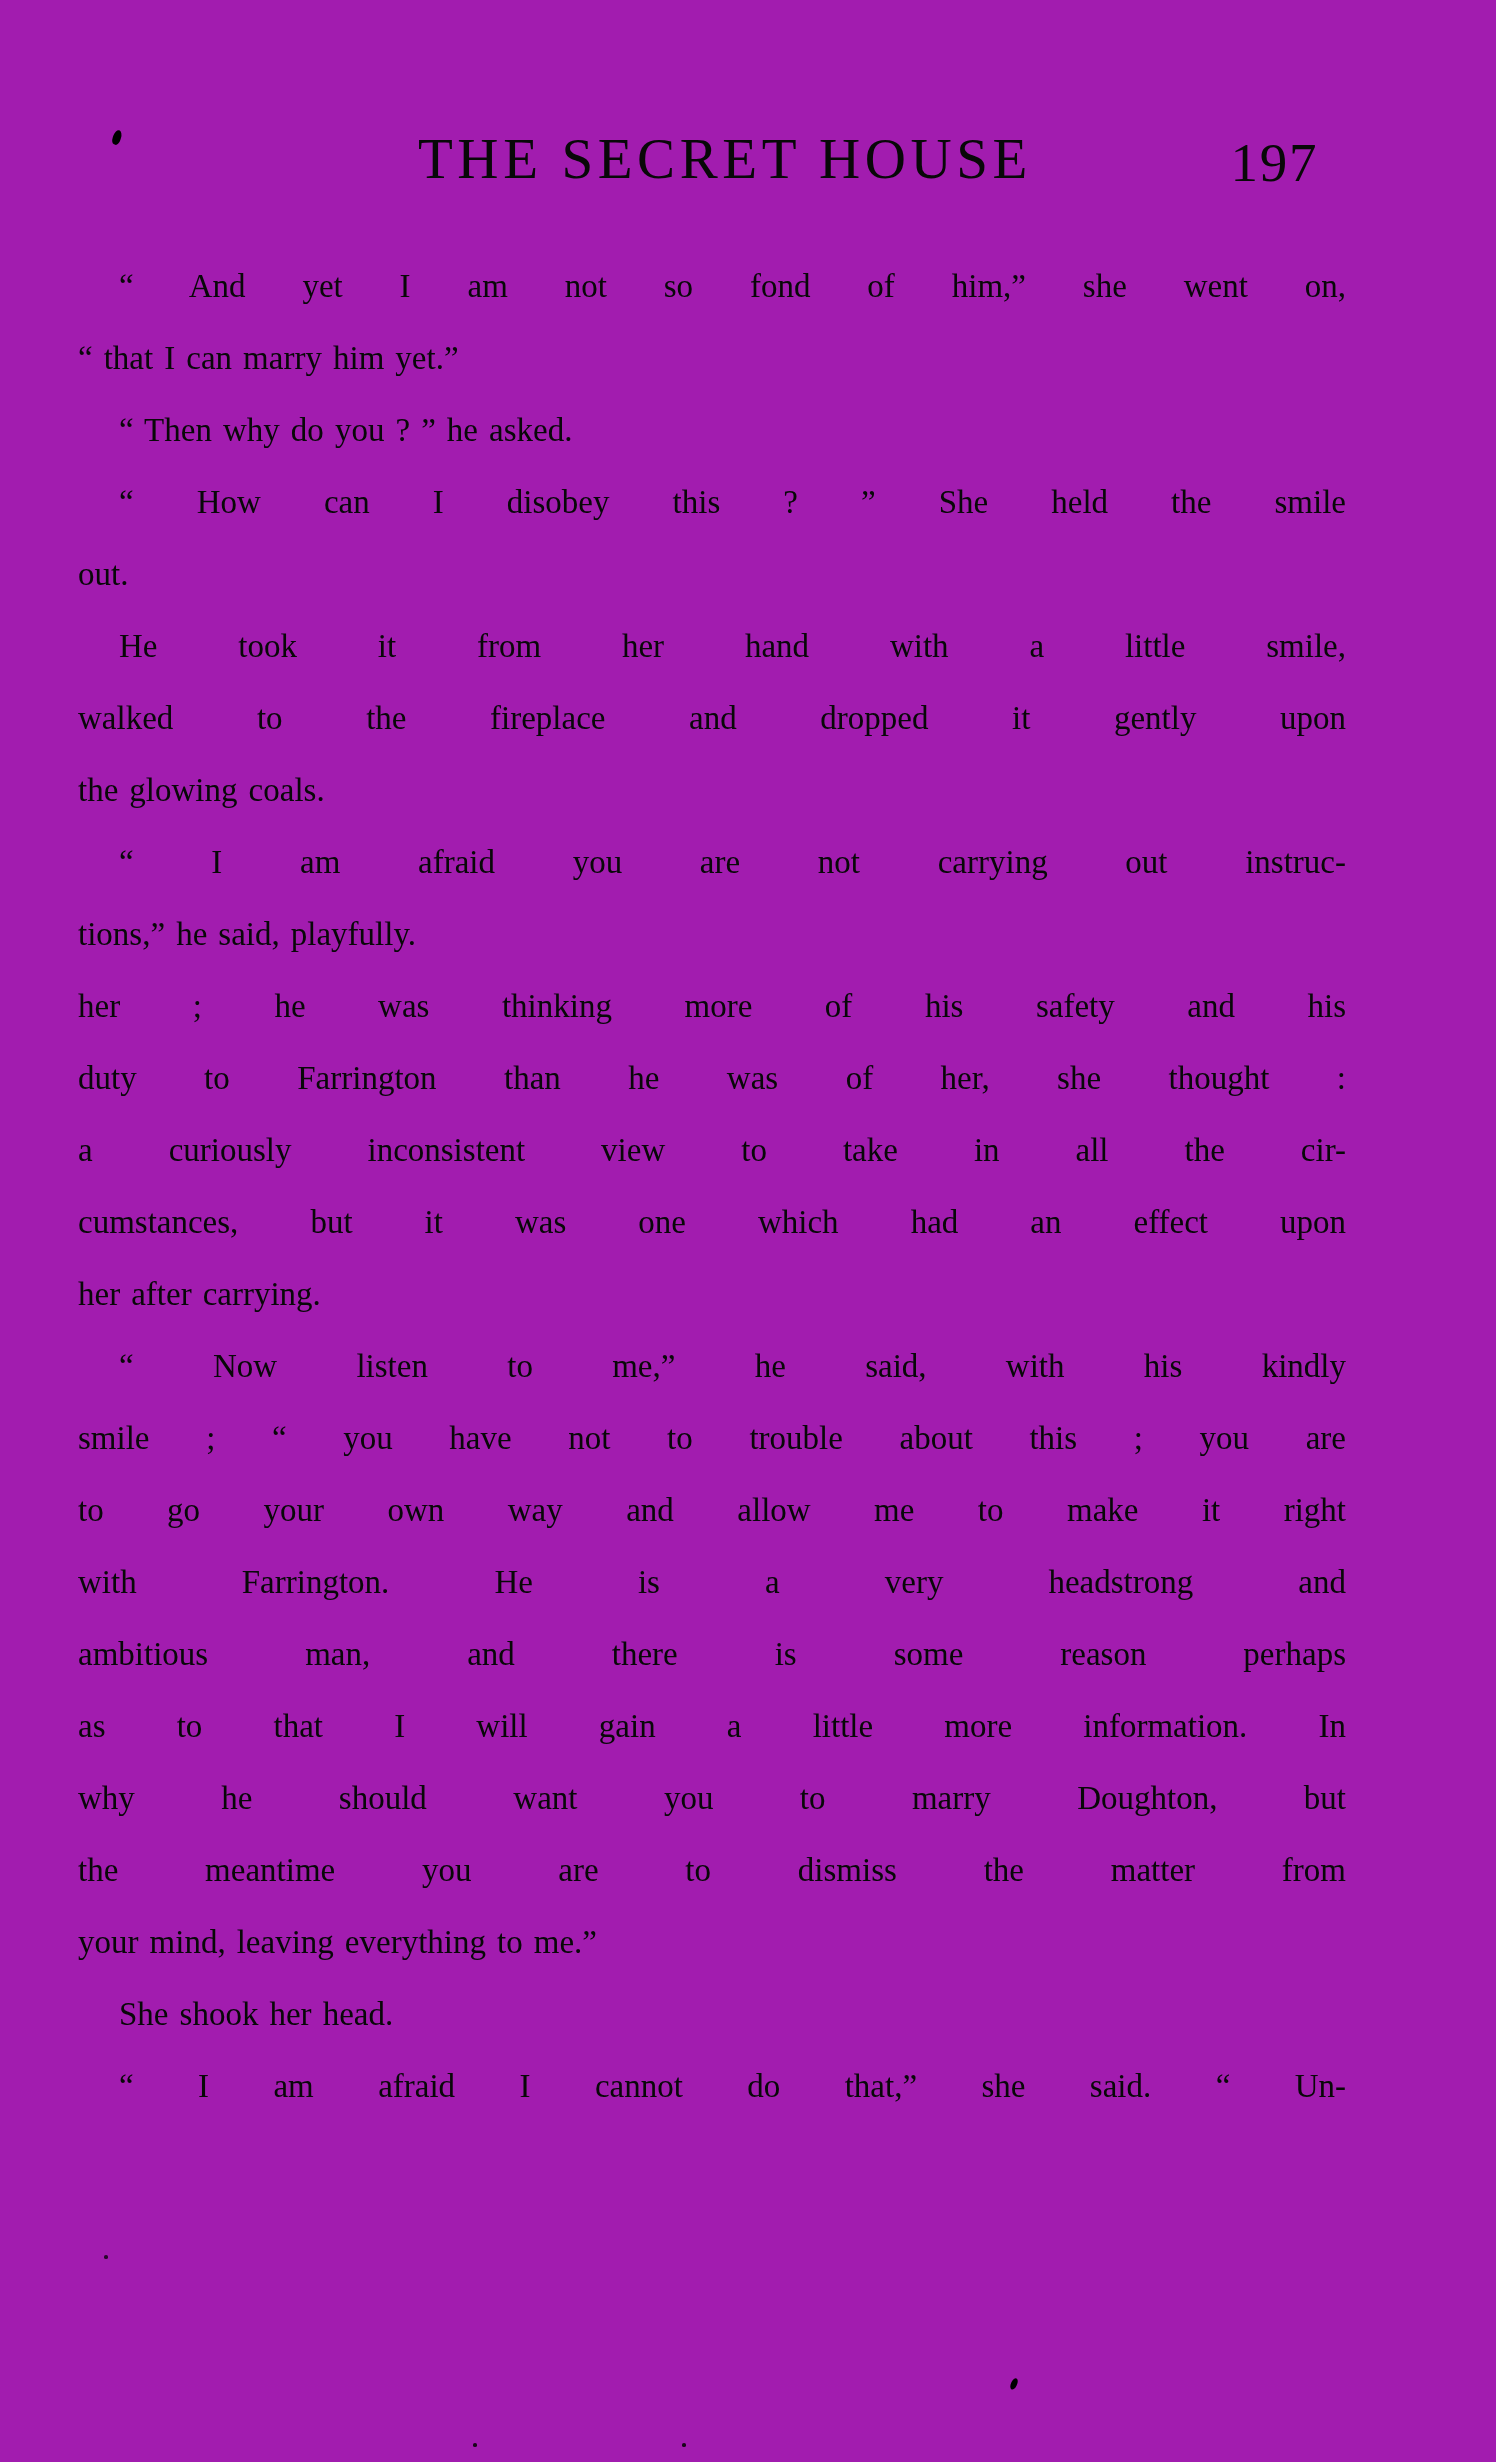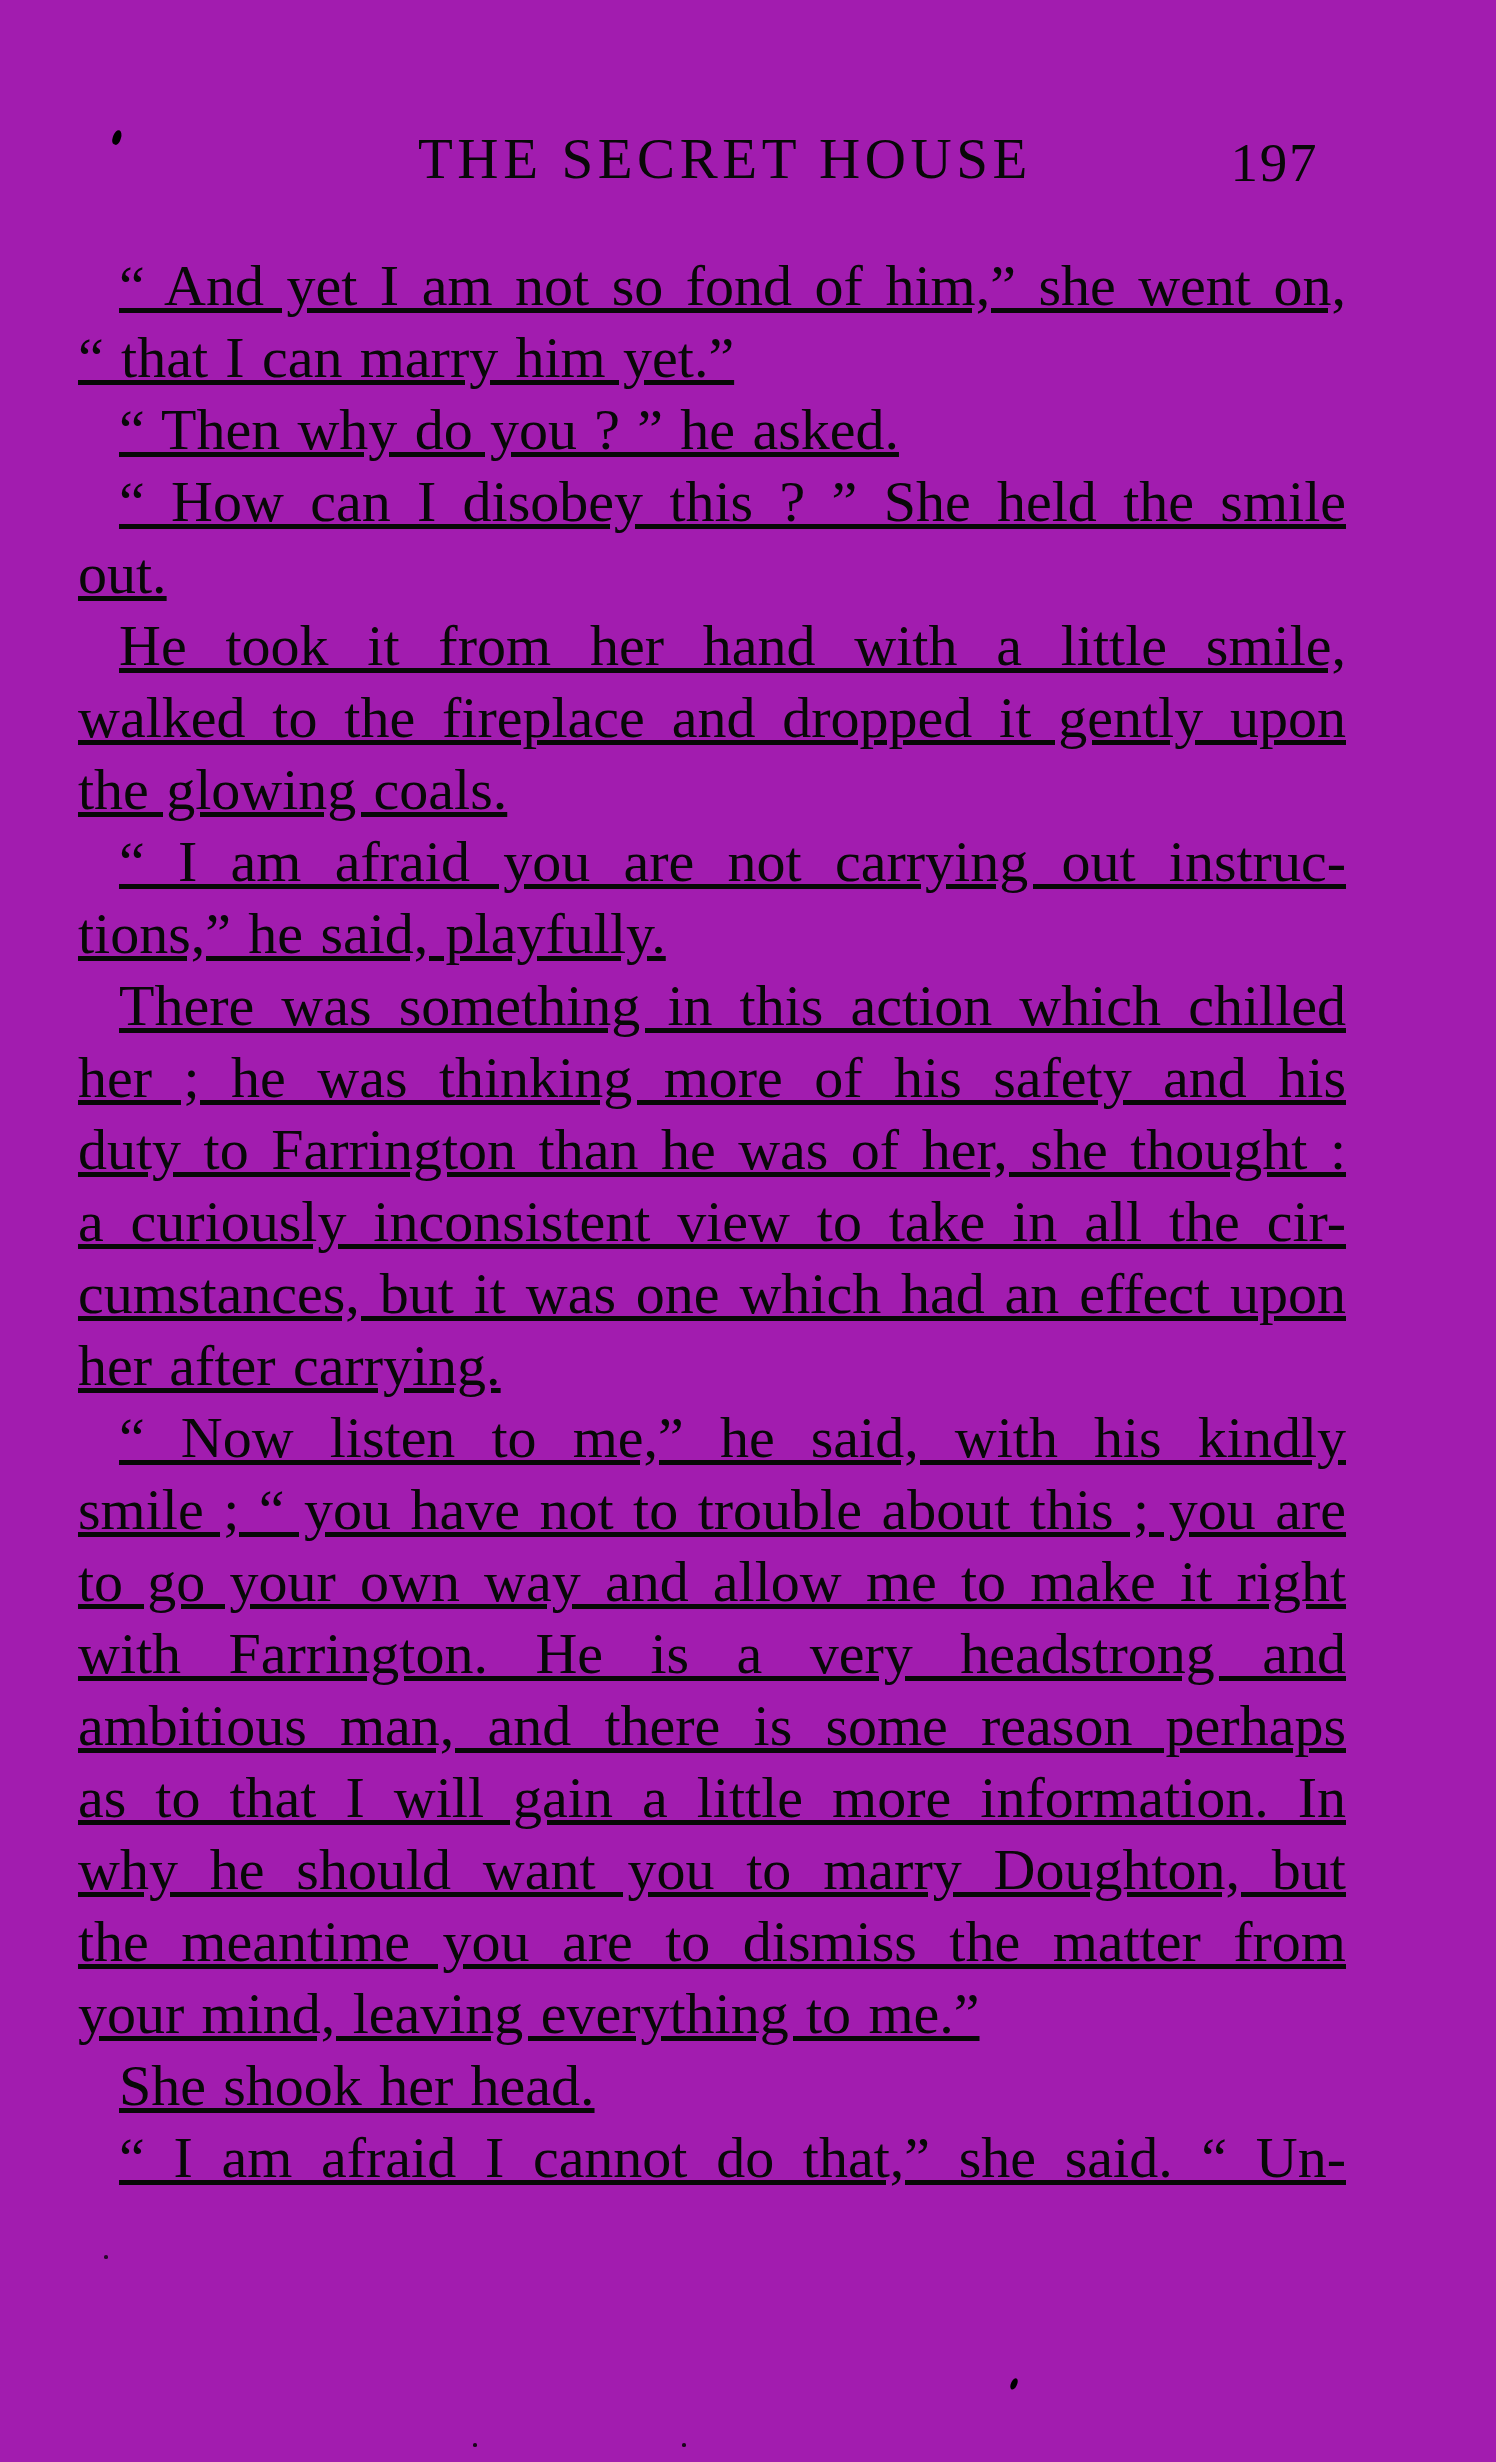--- a/index.html
+++ b/index.html
@@ -44,29 +44,28 @@
   
   .text-block {
     position: absolute;
     left: 78px;
     top: 250px;
     width: 1268px;
   }
   .line {
     margin: 0;
     padding: 0;
-    font-size: 58px;
+    font-size: 33px;
     line-height: 72px;
     height: 72px;
     word-spacing: 2.8px;
     text-align: justify;
     text-align-last: justify;
     -moz-text-align-last: justify;
     white-space: nowrap;
-    text-decoration: underline;
   }
   .line.last {
     text-align-last: left;
     -moz-text-align-last: left;
     text-align: center;
   }
   .line.indent {
     text-indent: 41px;
   }
   
@@ -104,21 +103,20 @@
     <p class="line indent">“ And yet I am not so fond of him,” she went on,</p>
     <p class="line last">“ that I can marry him yet.”</p>
     <p class="line indent last">“ Then why do you ? ” he asked.</p>
     <p class="line indent">“ How can I disobey this ? ”  She held the smile</p>
     <p class="line last">out.</p>
     <p class="line indent">He took it from her hand with a little smile,</p>
     <p class="line">walked to the fireplace and dropped it gently upon</p>
     <p class="line last">the glowing coals.</p>
     <p class="line indent">“ I am afraid you are not carrying out instruc-</p>
     <p class="line last">tions,” he said, playfully.</p>
-    <p class="line indent">There was something in this action which chilled</p>
     <p class="line">her ; he was thinking more of his safety and his</p>
     <p class="line">duty to Farrington than he was of her, she thought :</p>
     <p class="line">a curiously inconsistent view to take in all the cir-</p>
     <p class="line">cumstances, but it was one which had an effect upon</p>
     <p class="line last">her after carrying.</p>
     <p class="line indent">“ Now listen to me,” he said, with his kindly</p>
     <p class="line">smile ; “ you have not to trouble about this ; you are</p>
     <p class="line">to go your own way and allow me to make it right</p>
     <p class="line">with Farrington.  He is a very headstrong and</p>
     <p class="line">ambitious man, and there is some reason perhaps</p>

